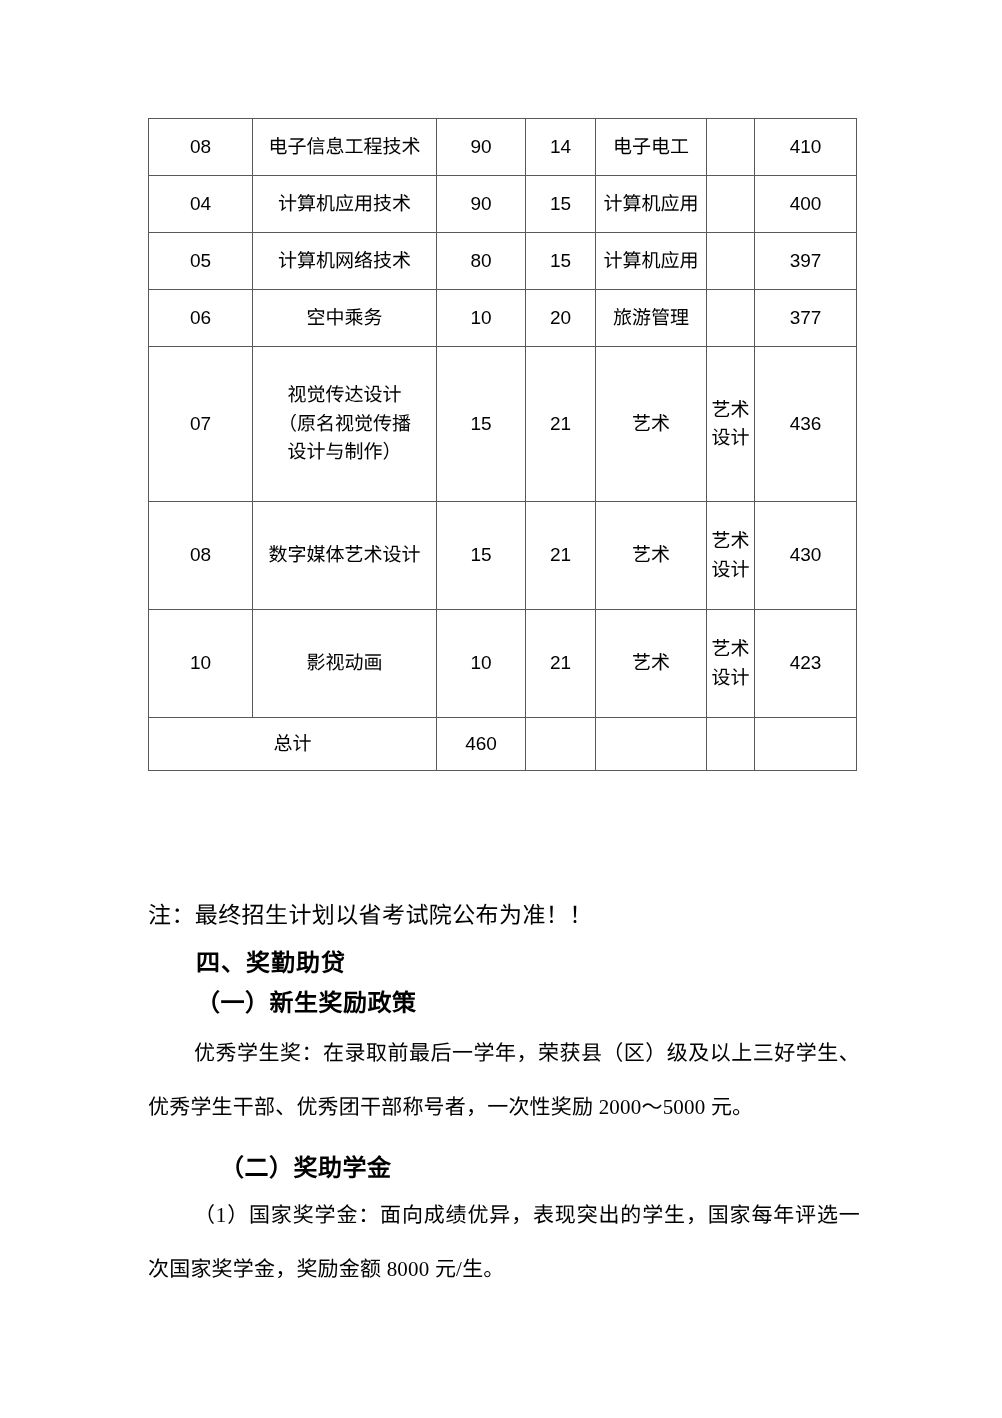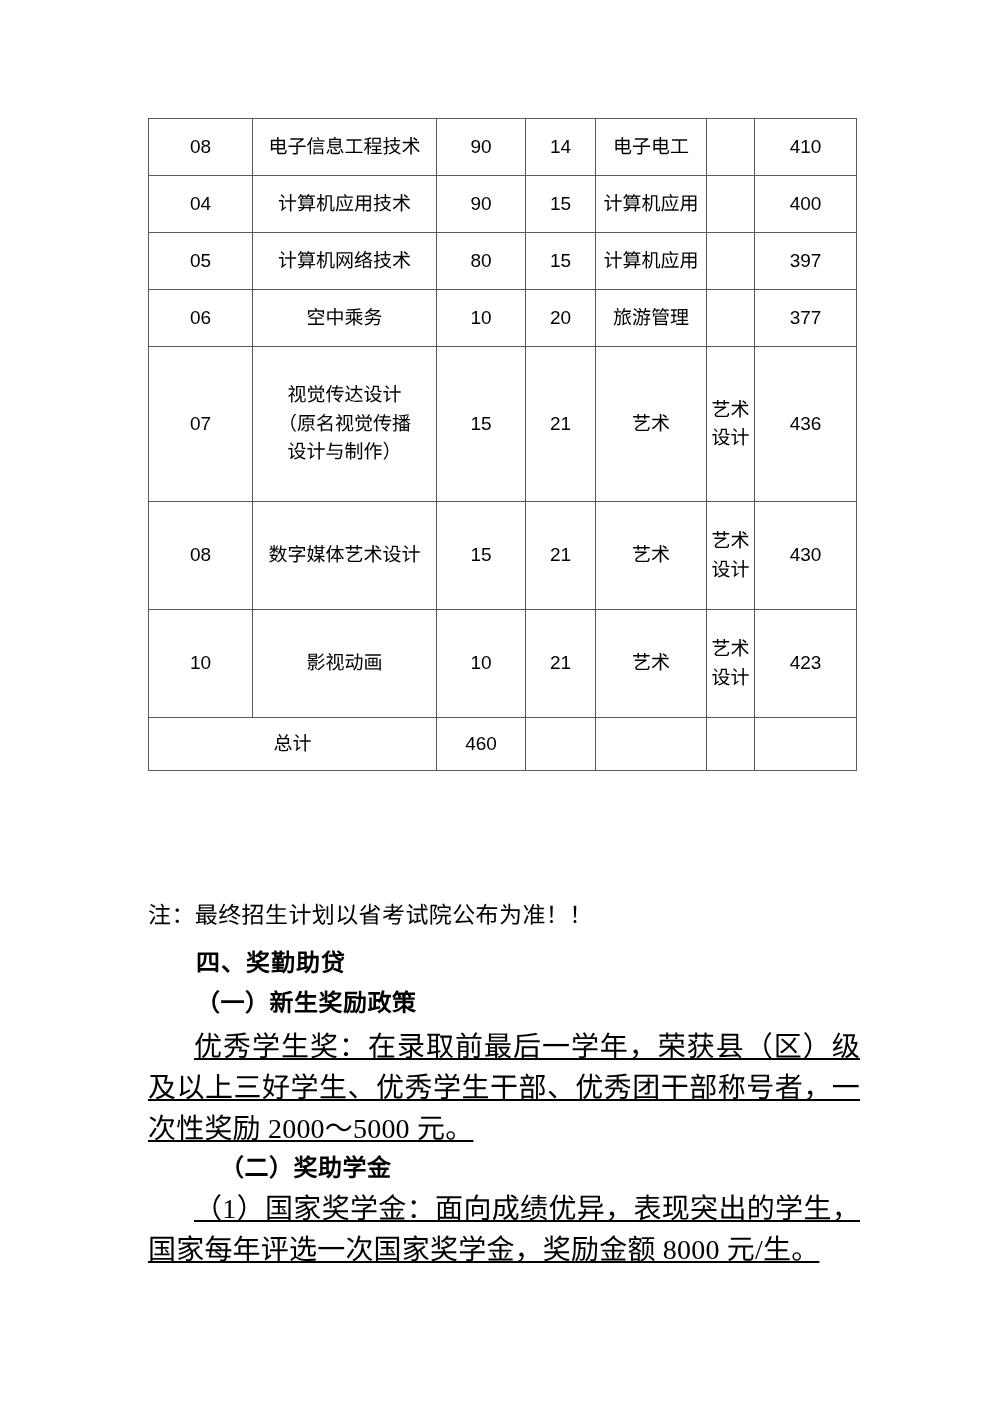--- a/index.html
+++ b/index.html
@@ -107,26 +107,25 @@
     letter-spacing: 0.5px;
     white-space: nowrap;
     margin-left: 24px;
   }
 
   .para {
     position: absolute;
     left: 148px;
     width: 712px;
     font-family: "Liberation Serif", "DejaVu Serif", serif;
-    font-size: 28px;
-    line-height: 41px;
+    font-size: 21px;
+    line-height: 54px;
     text-align: justify;
     text-justify: inter-ideograph;
     letter-spacing: 0.2px;
-    text-decoration: underline;
   }
   .para.p1 { top: 1026px; text-indent: 46px; }
   .para.p2 { top: 1188px; text-indent: 46px; }
 </style>
 </head>
 <body>
 
 <div class="page">
 
   <table class="plan-table">

